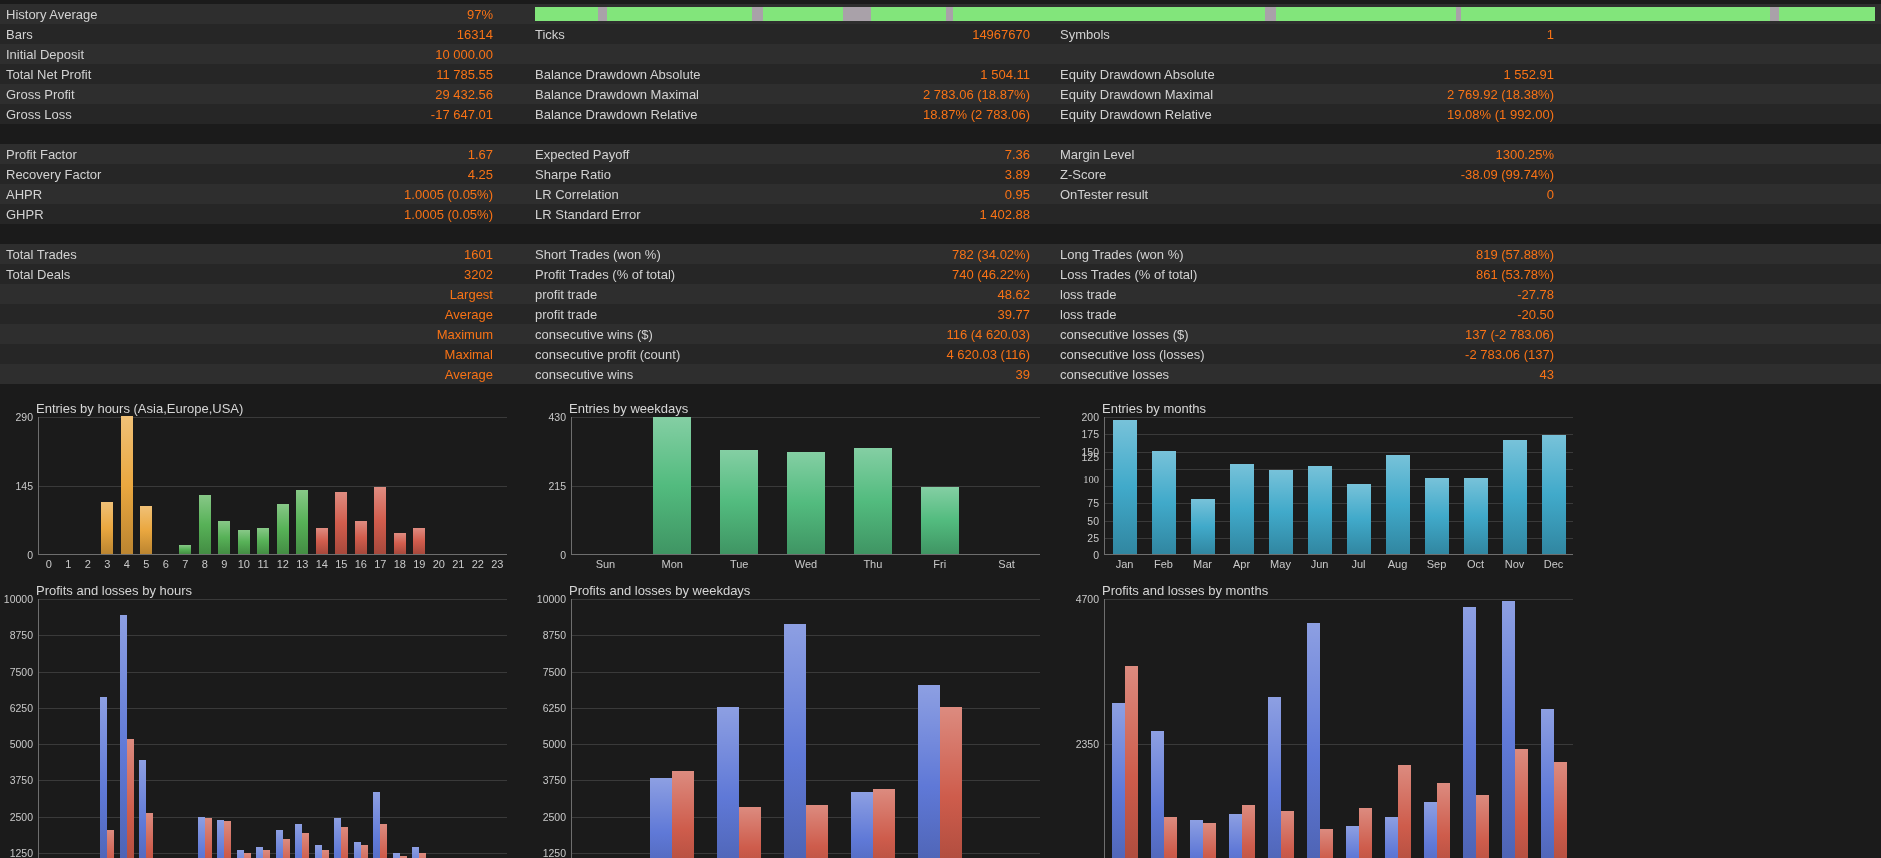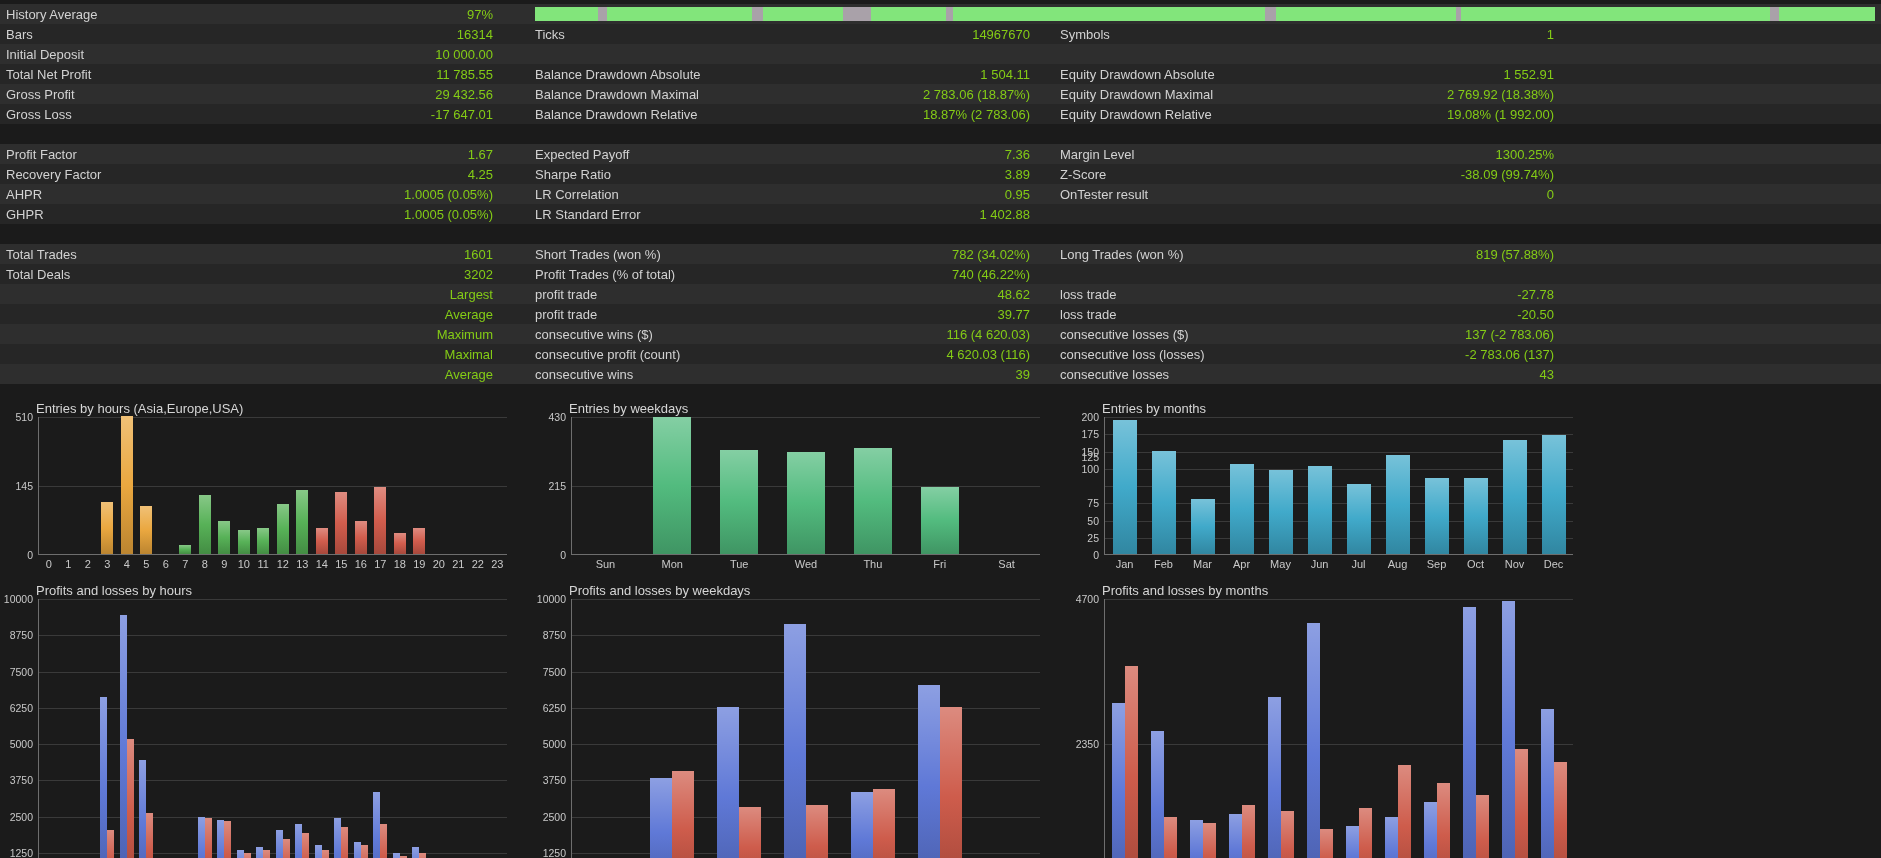--- a/index.html
+++ b/index.html
@@ -14,21 +14,21 @@
   .trow { display:flex; height:20px; align-items:center; position:relative; font-size:13px; }
   .trow.a { background:#2e2e2e; }
   .trow.b { background:#262626; }
   .trow.spacer { background:transparent; }
   .cell { display:flex; justify-content:space-between; align-items:center; box-sizing:border-box; }
   .c1 { width:505px; padding:0 12px 0 6px; }
   .c2 { width:535px; padding:0 10px 0 30px; }
   .c3 { width:530px; padding:0 16px 0 20px; }
   .fill { flex:1; }
   .lbl { color:#d2d2d2; white-space:nowrap; }
-  .val { color:#84cc16; white-space:nowrap; text-align:right; }
+  .val { color:#f97316; white-space:nowrap; text-align:right; }
   .quality-bar { position:absolute; left:535px; width:1340px; top:3px; height:14px; overflow:hidden; }
   .qseg { position:absolute; top:0; height:100%; }
   
   .charts-row { display:flex; }
   .charts-row1 { margin-top:16px; }
   .charts-row2 { margin-top:12px; }
   .chart { width:533px; flex:none; box-sizing:border-box; padding:0 26px 0 6px; }
   .chart-title { font-size:13px; color:#d6d6d6; padding-left:30px; height:17px; line-height:17px; white-space:nowrap; }
   .chart-body { display:flex; }
   .yaxis { width:32px; flex:none; position:relative; font-size:10.5px; color:#c9c9c9; }
@@ -228,20 +228,24 @@
 
   <div class="trow b">
     <div class="cell c1">
         <span class="lbl">Total Deals</span>
         <span class="val">3202</span>
       </div>
     <div class="cell c2">
         <span class="lbl">Profit Trades (% of total)</span>
         <span class="val">740 (46.22%)</span>
       </div>
+    <div class="cell c3">
+        <span class="lbl">Loss Trades (% of total)</span>
+        <span class="val">861 (53.78%)</span>
+      </div>
     <div class="fill"></div>
   </div>
 
   <div class="trow a">
     <div class="cell c1">
         <span class="lbl"></span>
         <span class="val">Largest</span>
       </div>
     <div class="cell c2">
         <span class="lbl">profit trade</span>
@@ -321,21 +325,21 @@
 </div>
 
 <div class="charts-row charts-row1">
 
   <div class="chart">
     <div class="chart-title">Entries by hours (Asia,Europe,USA)</div>
     <div class="chart-body" style="height: 138px;">
       <div class="yaxis">
           <div class="ytick" style="top: 132px;">0</div>
           <div class="ytick" style="top: 63px;">145</div>
-          <div class="ytick" style="top: -6px;">510</div>
+          <div class="ytick" style="top: -6px;">290</div>
         </div>
       <div class="plot">
           <div class="gridline" style="top: 69px;"></div>
           <div class="gridline" style="top: 0px;"></div>
           <div class="barcell"></div>
           <div class="barcell"></div>
           <div class="barcell"></div>
           <div class="barcell">
             <div class="bar" style="height: 52.3px; width: 12px; background-color: rgb(234, 166, 60);"></div>
           </div>
@@ -461,21 +465,21 @@
   </div>
 
   <div class="chart">
     <div class="chart-title">Entries by months</div>
     <div class="chart-body" style="height: 138px;">
       <div class="yaxis">
           <div class="ytick" style="top: 132px;">0</div>
           <div class="ytick" style="top: 114.75px;">25</div>
           <div class="ytick" style="top: 97.5px;">50</div>
           <div class="ytick" style="top: 80.25px;">75</div>
-          <div class="ytick" style="top: 46px;">100</div>
+          <div class="ytick" style="top: 57px; font-family: Liberation Serif, serif;">100</div>
           <div class="ytick" style="top: 34px;">125</div>
           <div class="ytick" style="top: 28.5px;">150</div>
           <div class="ytick" style="top: 11.25px;">175</div>
           <div class="ytick" style="top: -6px; margin-left: 46px;">200</div>
         </div>
       <div class="plot">
           <div class="gridline" style="top: 120.75px;"></div>
           <div class="gridline" style="top: 103.5px;"></div>
           <div class="gridline" style="top: 86.25px;"></div>
           <div class="gridline" style="top: 69px;"></div>

